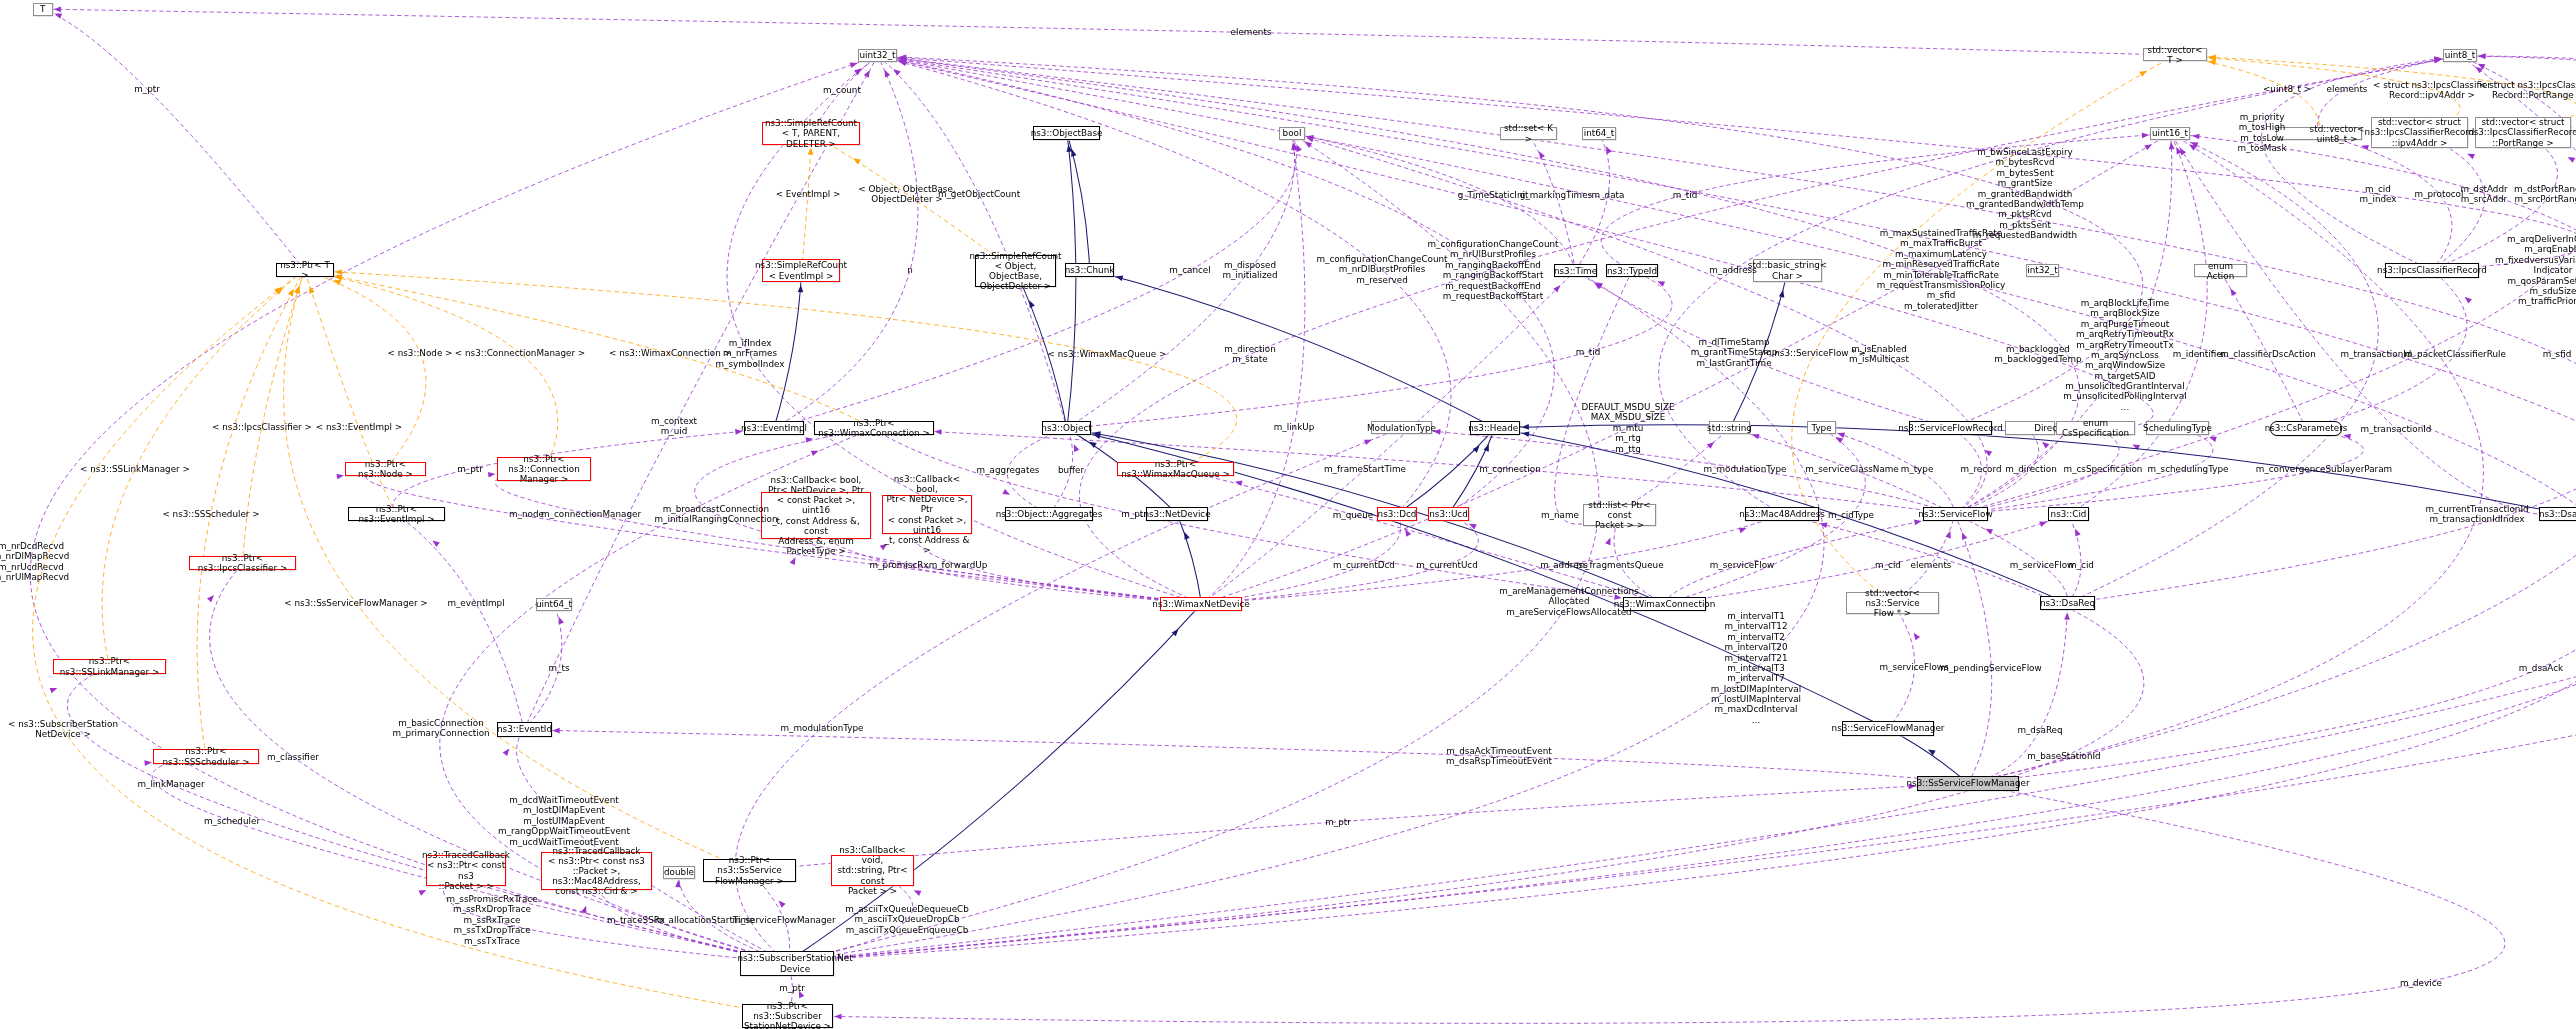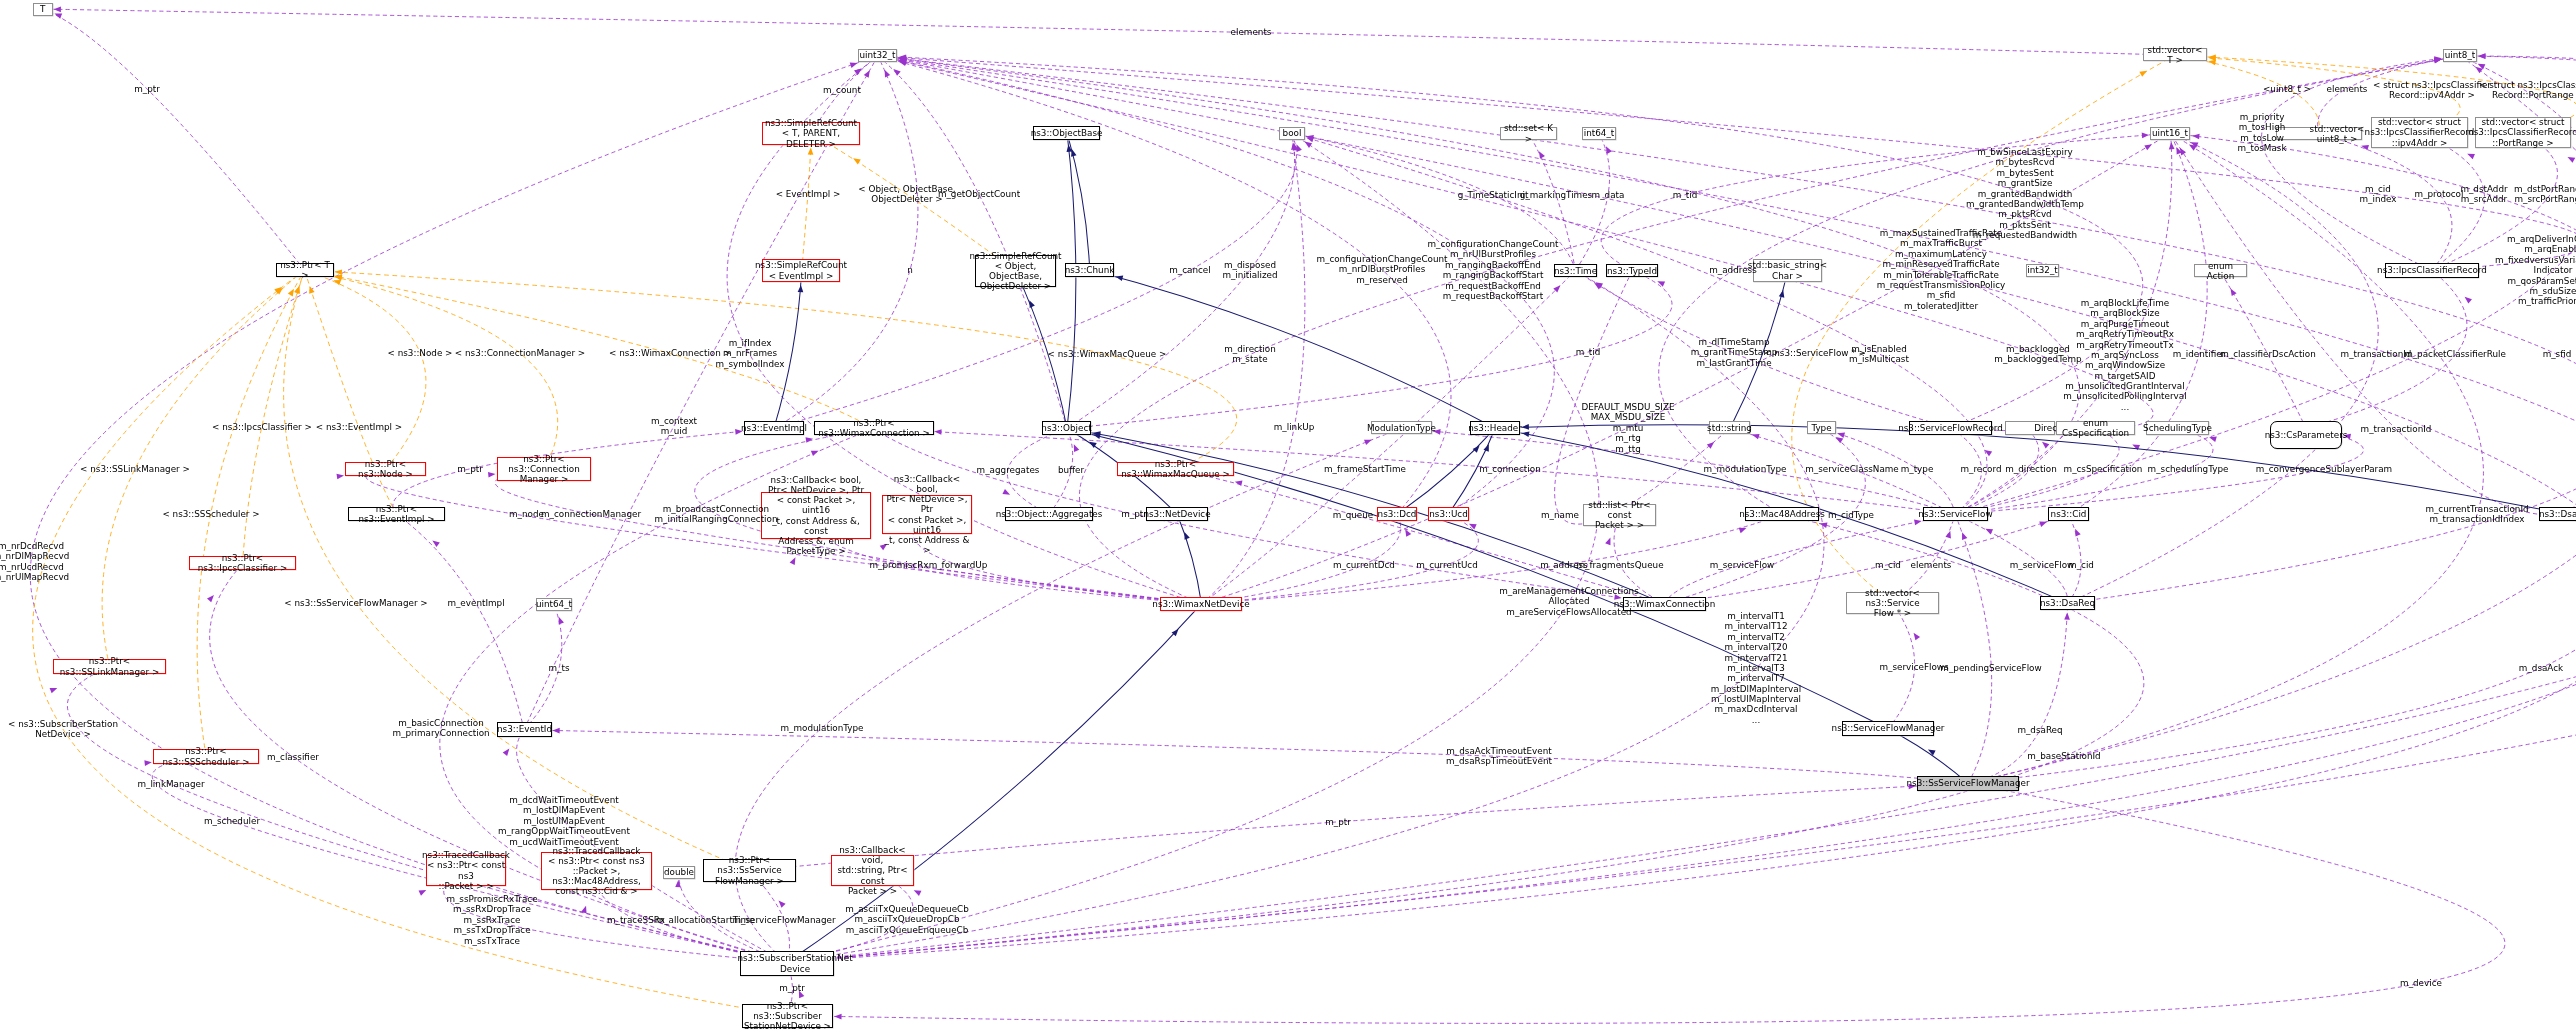--- a/index.html
+++ b/index.html
@@ -379,21 +379,21 @@
 &lt; const Packet &gt;, uint16
 _t, const Address &amp; &gt;</div>
     <div class="node red" style="left: 1377px; top: 507px; width: 40px; height: 14.4px;">ns3::Dcd</div>
     <div class="node red" style="left: 1428px; top: 507px; width: 41px; height: 14.4px;">ns3::Ucd</div>
     <div class="node bold" style="left: 1745px; top: 507px; width: 74px; height: 14.4px;">ns3::Mac48Address</div>
     <div class="node bold" style="left: 1923px; top: 507px; width: 65px; height: 14.4px;">ns3::ServiceFlow</div>
     <div class="node bold" style="left: 2048px; top: 507px; width: 41px; height: 14.4px;">ns3::Cid</div>
     <div class="node bold" style="left: 2539px; top: 507px; width: 54px; height: 14.4px;">ns3::DsaAck</div>
     <div class="node bold" style="left: 2040px; top: 596px; width: 55px; height: 14.4px;">ns3::DsaReq</div>
     <div class="node bold" style="left: 2385px; top: 263px; width: 94px; height: 15px;">ns3::IpcsClassifierRecord</div>
-    <div class="node bold" style="left: 2270px; top: 421px; width: 72px; height: 28px; border-radius: 7px;">ns3::CsParameters</div>
+    <div class="node bold" style="left: 2270px; top: 421px; width: 72px; height: 15px; border-radius: 7px;">ns3::CsParameters</div>
     <div class="node red" style="left: 1160px; top: 597px; width: 82px; height: 14.4px;">ns3::WimaxNetDevice</div>
     <div class="node bold" style="left: 1623px; top: 597px; width: 83px; height: 14.4px;">ns3::WimaxConnection</div>
     <div class="node bold" style="left: 497px; top: 722px; width: 55px; height: 15px;">ns3::EventId</div>
     <div class="node red" style="left: 53px; top: 659px; width: 113px; height: 15px;">ns3::Ptr&lt; ns3::SSLinkManager &gt;</div>
     <div class="node red" style="left: 153px; top: 749px; width: 106px; height: 15px;">ns3::Ptr&lt; ns3::SSScheduler &gt;</div>
     <div class="node bold" style="left: 1842px; top: 721px; width: 92px; height: 15px;">ns3::ServiceFlowManager</div>
     <div class="node current" style="left: 1917px; top: 776px; width: 102px; height: 15px;">ns3::SsServiceFlowManager</div>
     <div class="node red" style="left: 426px; top: 855px; width: 80px; height: 31px;">ns3::TracedCallback
 &lt; ns3::Ptr&lt; const ns3
 ::Packet &gt; &gt;</div>

